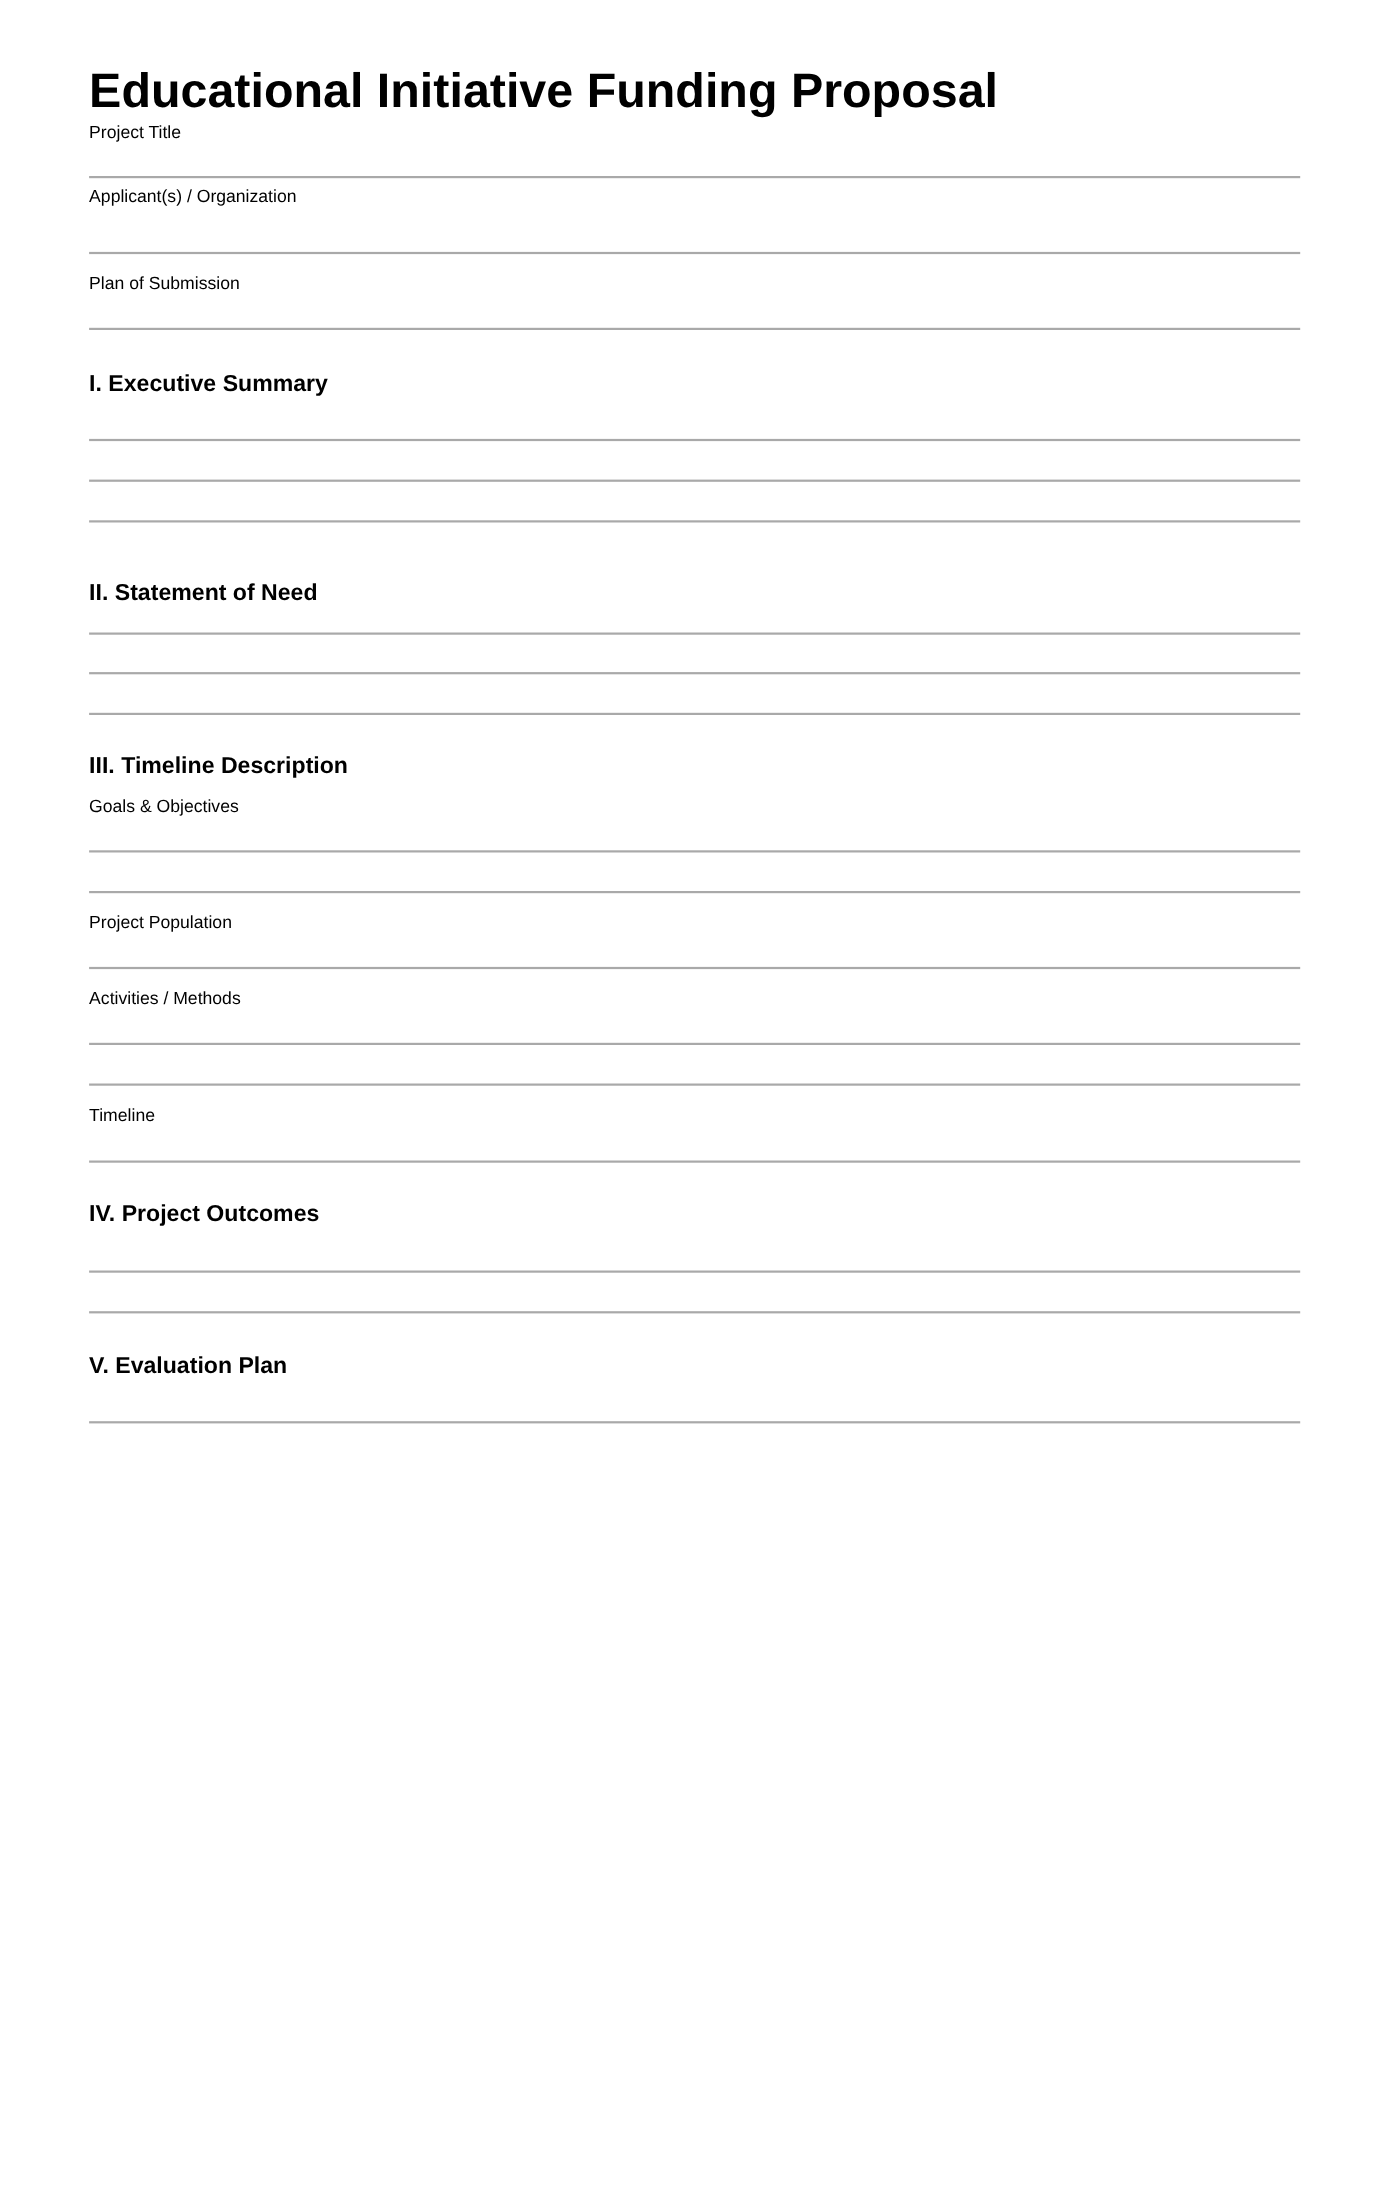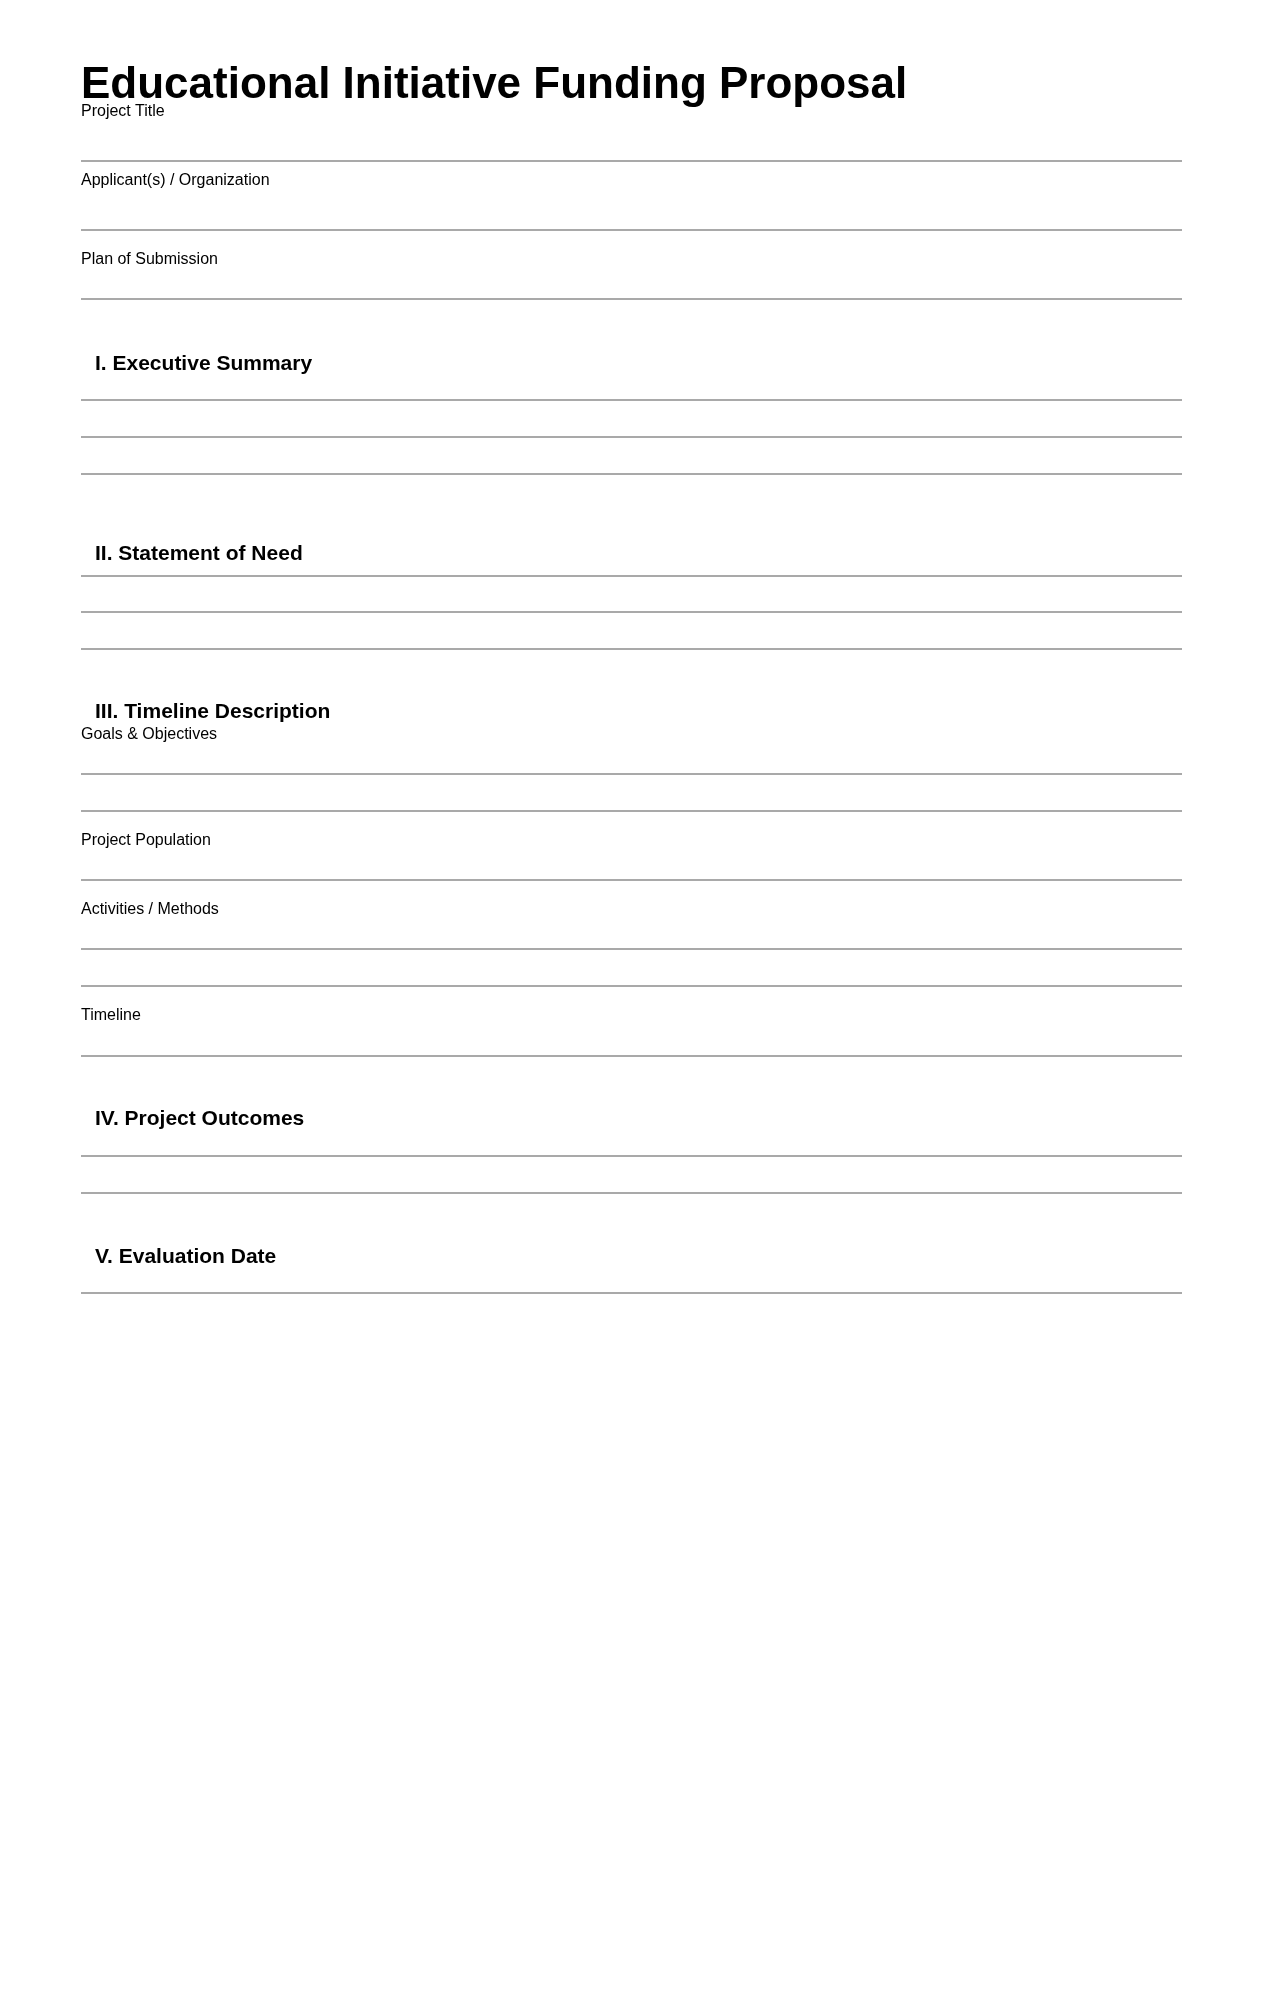--- a/index.html
+++ b/index.html
@@ -1,31 +1,31 @@
 <!DOCTYPE html>
 <html><head>
 <meta charset="utf-8">
 <style>
   html, body { margin: 0; padding: 0; background: #ffffff; }
   body { width: 1263px; height: 2011px; position: relative; font-family: "Liberation Sans", sans-serif; color: #000; }
   .page { position: absolute; left: 81px; top: 0; width: 1101px; }
   .abs { position: absolute; left: 0; }
   h1.title { margin: 0; font-size: 44px; font-weight: bold; line-height: 1; white-space: nowrap; }
-  h2.section { margin: 14px; font-size: 21px; font-weight: bold; line-height: 1; white-space: nowrap; text-align: right; }
+  h2.section { margin: 0; font-size: 21px; font-weight: bold; line-height: 1; white-space: nowrap; text-align: right; }
   .label { font-size: 16px; line-height: 1; white-space: nowrap; }
   .rule { position: absolute; left: 0; width: 1101px; height: 0; border-top: 2px solid #a9a9a9; }
 </style>
 </head>
 <body>
 
 <div class="page">
 
   <h1 class="title abs" style="top:61px">Educational Initiative Funding Proposal</h1>
 
-  <div class="label abs" style="top:103px">Project Title</div>
+  <div class="label abs" style="top:113px">Project Title</div>
   <div class="rule" style="top:160px"></div>
 
   <div class="label abs" style="top:172px">Applicant(s) / Organization</div>
   <div class="rule" style="top:229px"></div>
 
   <div class="label abs" style="top:251px">Plan of Submission</div>
   <div class="rule" style="top:298px"></div>
 
   <h2 class="section abs" style="top:338px">I. Executive Summary</h2>
   <div class="rule" style="top:399px"></div>
@@ -50,16 +50,16 @@
   <div class="rule" style="top:948px"></div>
   <div class="rule" style="top:985px"></div>
 
   <div class="label abs" style="top:1007px">Timeline</div>
   <div class="rule" style="top:1055px"></div>
 
   <h2 class="section abs" style="top:1093px">IV. Project Outcomes</h2>
   <div class="rule" style="top:1155px"></div>
   <div class="rule" style="top:1192px"></div>
 
-  <h2 class="section abs" style="top:1231px">V. Evaluation Date</h2>
+  <h2 class="section abs" style="top:1231px">V. Evaluation Plan</h2>
   <div class="rule" style="top:1292px"></div>
 
 </div>
 
 </body></html>

